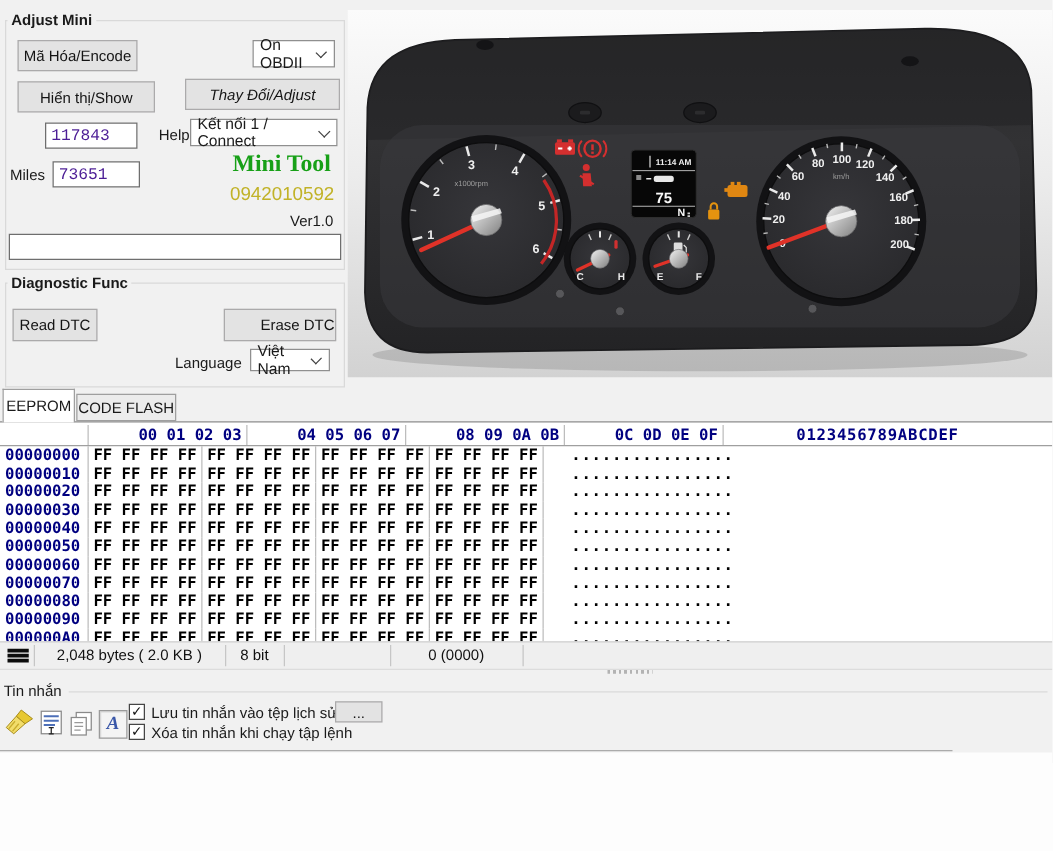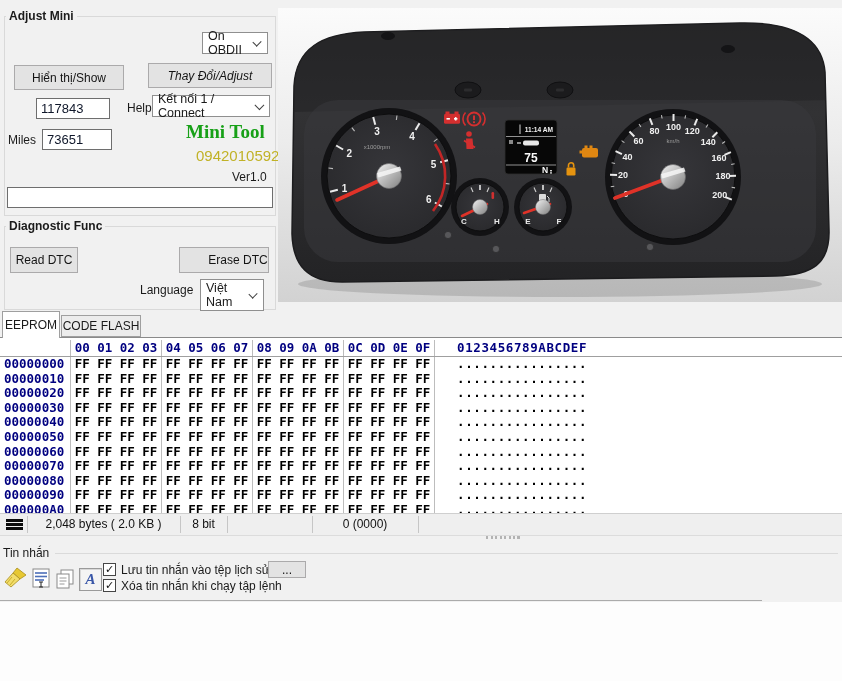--- a/index.html
+++ b/index.html
@@ -8,33 +8,33 @@
   .abs{position:absolute;}
   .gbox{position:absolute;border:1px solid #d9d9d9;}
   .grouplabel{position:absolute;font-weight:bold;background:#f1f1f1;padding:0 3px;white-space:nowrap;z-index:2;}
   .lbl{position:absolute;white-space:nowrap;}
   .btn{position:absolute;background:#e3e3e3;border:1px solid #abaaab;display:flex;align-items:center;
        justify-content:center;font-size:12px;color:#141414;cursor:default;box-sizing:border-box;}
   .combo{position:absolute;background:#fff;border:1px solid #8f8f8f;display:flex;align-items:center;
         padding-left:5px;font-size:12.5px;box-sizing:border-box;}
   .chev{margin-left:auto;margin-right:7px;width:6px;height:6px;border-right:1.4px solid #404040;
         border-bottom:1.4px solid #404040;transform:rotate(45deg) translate(-1px,-1px);}
-  .tbox{position:absolute;background:#fff;border:1px solid #6e6e6e;font-family:Liberation Sans, sans-serif;
-        font-size:13px;padding:0 4px;box-sizing:border-box;color:#0f172a;}
+  .tbox{position:absolute;background:#fff;border:1px solid #6e6e6e;font-family:Liberation Mono, monospace;
+        font-size:13px;padding:0 4px;box-sizing:border-box;color:#4c1d95;}
   .brand{position:absolute;font-family:"Liberation Serif",serif;font-weight:bold;font-size:19px;color:#17a017;}
   .phone{position:absolute;font-size:15px;color:#c1b227;}
   .tab{position:absolute;border:1px solid #9f9f9f;background:#ececec;display:flex;align-items:center;
        justify-content:center;font-size:12px;box-sizing:border-box;}
   .tab.active{background:#fff;border-bottom:none;z-index:3;}
   
   .hexpanel{position:absolute;left:0;top:337px;width:842px;height:176px;background:#fff;
             border-top:1px solid #8a8a8a;overflow:hidden;font-family:"DejaVu Sans Mono",monospace;
             font-weight:bold;font-size:12.5px;}
   .hexrow{display:flex;height:14.6px;line-height:14.6px;align-items:stretch;}
-  .hexhead{height:16px;line-height:16px;border-bottom:1px solid #9f9f9f;margin-top:2px;}
+  .hexhead{height:16px;line-height:16px;border-bottom:1px solid #9f9f9f;margin-top:2px;gap:36px;}
   .haddr{width:71px;padding-left:4px;color:#000080;border-right:1px solid #bdbdbd;box-sizing:border-box;}
   .hgroup{display:flex;width:91px;border-right:1px solid #bdbdbd;box-sizing:border-box;}
   .hcell{width:22.75px;text-align:center;color:#000;}
   .hexhead .hcell{color:#000080;}
   .hascii{margin-left:22px;color:#000080;letter-spacing:0.6px;}
   .hasciirow{color:#000;}
   
   .statusbar{position:absolute;left:0;top:513px;width:842px;height:21px;background:#efefef;
              border-top:1px solid #cfcfcf;border-bottom:1px solid #dcdcdc;}
   .vsep{position:absolute;top:2px;bottom:2px;width:1px;background:#c6c6c6;}
@@ -54,51 +54,52 @@
   svg text{font-family:"Liberation Sans",sans-serif;}
 </style>
 </head>
 <body>
 
 <div class="app">
 
   <div class="gbox" style="left:4px;top:16px;width:270px;height:198px;"></div>
   <div class="grouplabel" style="left:6px;top:9px;">Adjust Mini</div>
 
+  <div class="btn" style="left:14px;top:32px;width:96px;height:25px;">Mã Hóa/Encode</div>
   <div class="combo" style="left:202px;top:32px;width:66px;height:22px;">
     <span>On OBDII</span>
     <span class="chev"></span>
   </div>
 
   <div class="btn" style="left:14px;top:65px;width:110px;height:25px;">Hiển thị/Show</div>
   <div class="btn" style="left:148px;top:63px;width:124px;height:25px;font-style:italic;">Thay Đổi/Adjust</div>
 
   <div class="lbl" style="left:16px;top:102px;margin-left:28px;">Km</div>
   <input class="tbox" style="left: 36px; top: 98px; width: 74px; height: 21px;" value="117843">
   <div class="lbl" style="left:127px;top:101px;">Help</div>
   <div class="combo" style="left:152px;top:95px;width:118px;height:22px;">
     <span>Kết nối 1 / Connect</span>
     <span class="chev"></span>
   </div>
 
   <div class="lbl" style="left:8px;top:133px;">Miles</div>
   <input class="tbox" style="left: 42px; top: 129px; width: 70px; height: 21px;" value="73651">
 
   <div class="brand" style="left:186px;top:121px;">Mini Tool</div>
-  <div class="phone" style="left:196px;top:147px;">0942010592</div>
+  <div class="phone" style="left:184px;top:147px;">0942010592</div>
   <div class="lbl" style="left:232px;top:170px;">Ver1.0</div>
 
   <input class="tbox" style="left: 7px; top: 187px; width: 266px; height: 21px;" value="">
 
   <div class="gbox" style="left:4px;top:226px;width:270px;height:82px;"></div>
   <div class="grouplabel" style="left:6px;top:219px;">Diagnostic Func</div>
   <div class="btn" style="left:10px;top:247px;width:68px;height:26px;">Read DTC</div>
   <div class="btn" style="left:179px;top:247px;width:90px;height:26px;padding-left:28px;">Erase DTC</div>
   <div class="lbl" style="left:140px;top:283px;">Language</div>
-  <div class="combo" style="left:200px;top:279px;width:64px;height:32px;">
+  <div class="combo" style="left:200px;top:279px;width:64px;height:18px;">
     <span>Việt Nam</span>
     <span class="chev"></span>
   </div>
 
   <svg class="abs" style="left:278px;top:8px;" width="564" height="294" viewBox="0 0 564 294">
     <defs>
       <linearGradient id="pbg" x1="0" y1="0" x2="0" y2="1">
         <stop offset="0" stop-color="#fbfbfb"></stop>
           <stop offset="0.45" stop-color="#ececec"></stop>
           <stop offset="1" stop-color="#d2d2d2"></stop>

